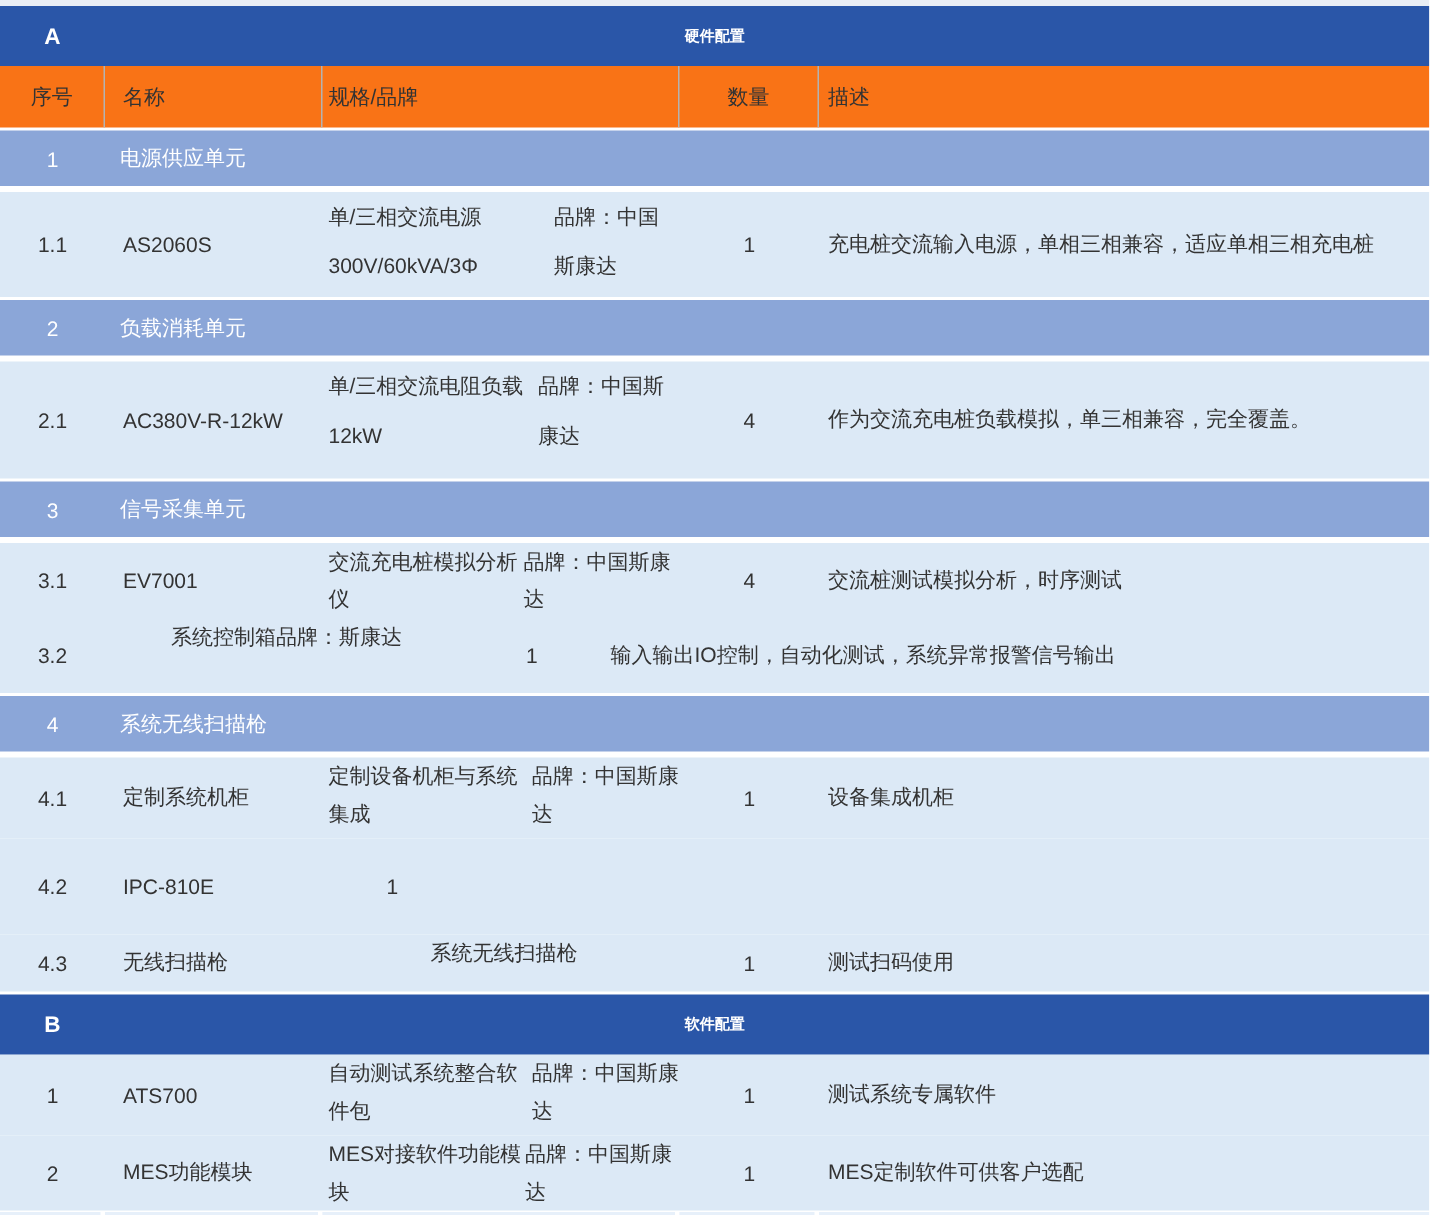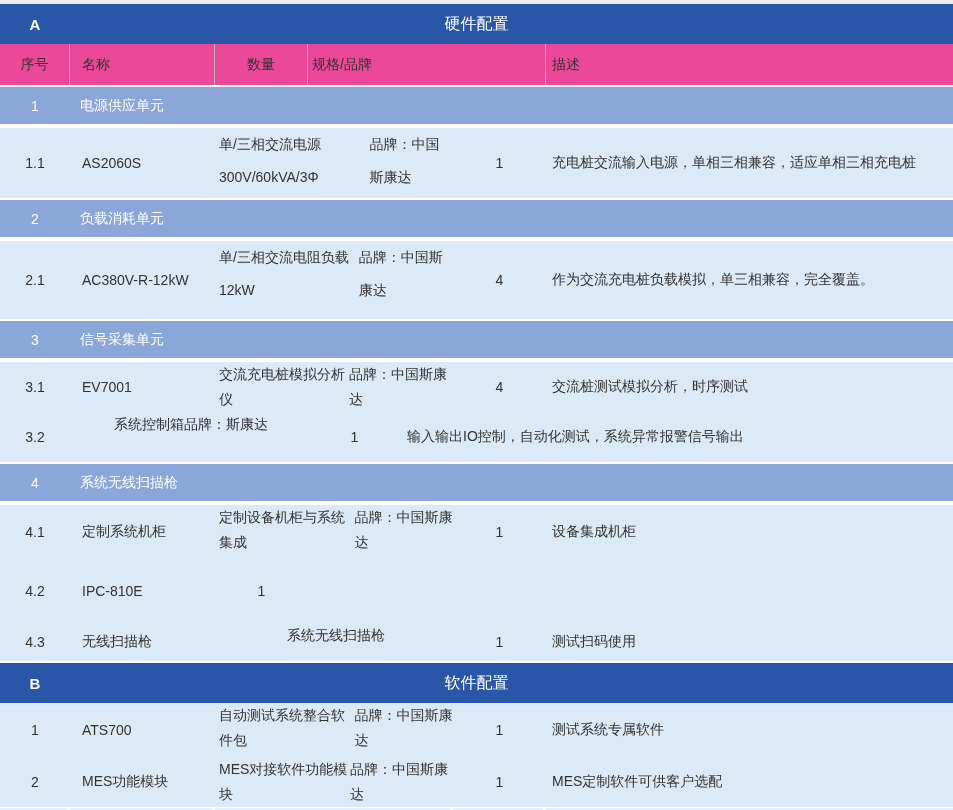--- a/index.html
+++ b/index.html
@@ -10,24 +10,24 @@
   .row{display:flex;flex-shrink:0}
   .cell{display:flex;align-items:center}
   .c1{width:70px;justify-content:center;text-align:center}
   .c2{width:145px;padding-left:12px}
   .c3{width:238px;padding-left:4px}
   .c4{width:93px;justify-content:center}
   .c5{flex:1;padding-left:6px;padding-right:7px}
   
   .band{height:40px;background:var(--band_bg,#2A56A8);color:var(--header_text,#fff);position:relative}
   .band .band-letter{font-weight:bold;font-size:15px}
-  .band .band-title{position:absolute;left:0;top:0;right:0;bottom:0;display:flex;align-items:center;justify-content:center;font-weight:normal;font-size:16px}
+  .band .band-title{position:absolute;left:0;top:0;right:0;bottom:0;display:flex;align-items:center;justify-content:center;font-weight:bold;font-size:10px}
   .band-b{margin-top:2px}
   
-  .colheader{height:41px;background:#ec4899;font-size:14px}
+  .colheader{height:41px;background:#f97316;font-size:14px}
   .colheader .cell{border-right:1px solid var(--header_border,#B3B3B3);height:100%}
   .colheader .cell:last-child{border-right:none}
   
   .group{height:37px;background:var(--group_bg,#8BA6D8);color:var(--header_text,#fff);font-size:14px;margin:2px 0 4px}
   .group .glabel{flex:1;padding-left:10px}
   
   .item{background:var(--row_bg,#DCE9F6);font-size:14px}
   .item .c3{flex-direction:row;align-items:flex-start;justify-content:center}
   .spec-line{line-height:25px}
   .tall{min-height:70px}
@@ -46,22 +46,22 @@
   <div class="topstrip"></div>
 
   <div class="row band">
     <div class="cell c1 band-letter">A</div>
     <div class="band-title">硬件配置</div>
   </div>
 
   <div class="row colheader">
     <div class="cell c1">序号</div>
     <div class="cell c2">名称</div>
+    <div class="cell c3">规格/品牌</div>
     <div class="cell c4">数量</div>
-    <div class="cell c3">规格/品牌</div>
     <div class="cell c5">描述</div>
   </div>
 
   <div class="row group">
     <div class="cell c1">1</div>
     <div class="cell glabel">电源供应单元</div>
   </div>
 
   <div class="row item tall">
     <div class="cell c1">1.1</div>

